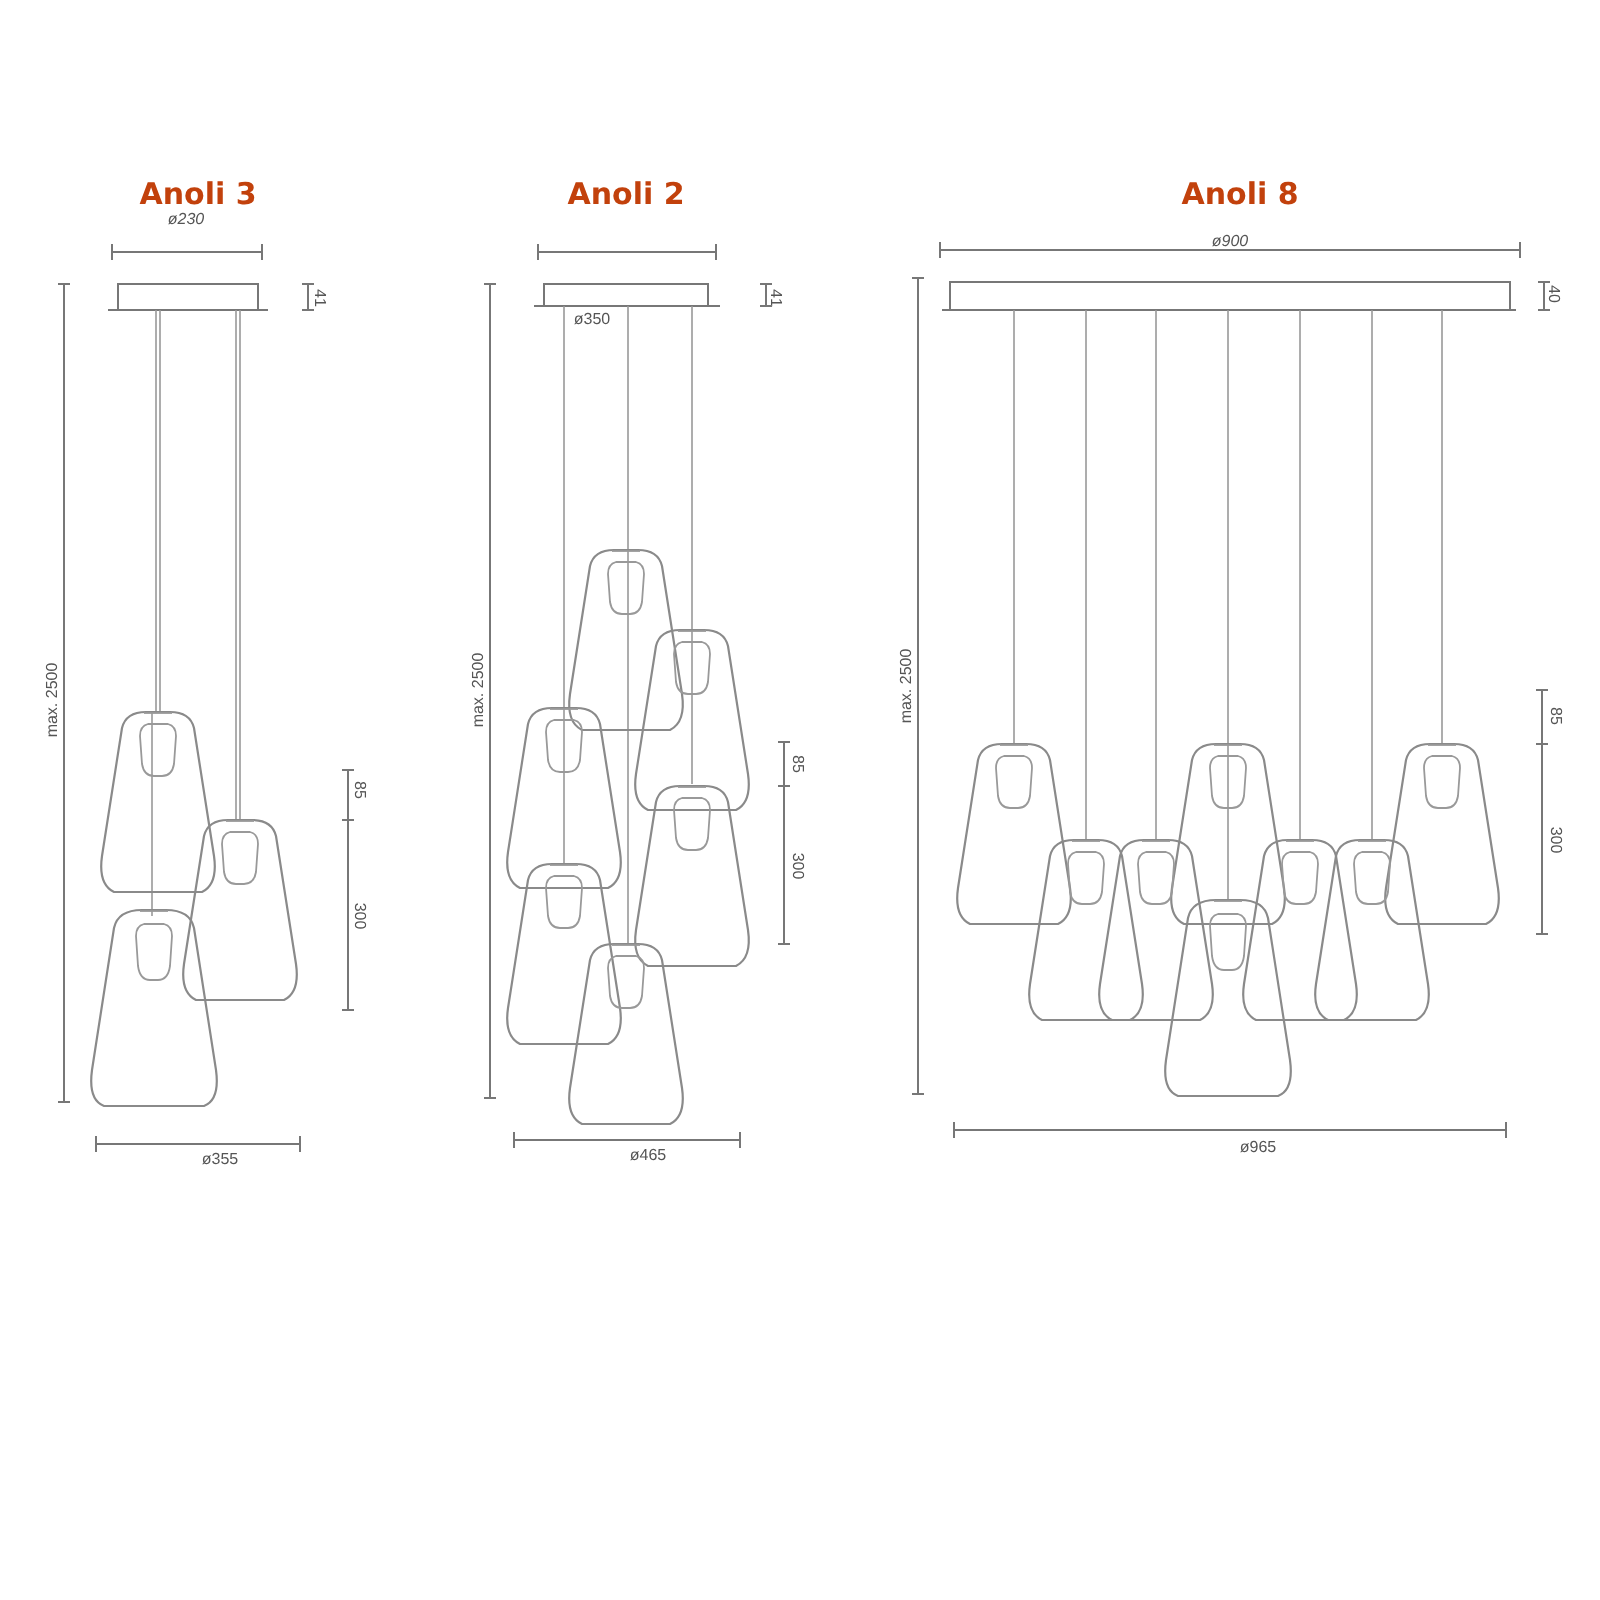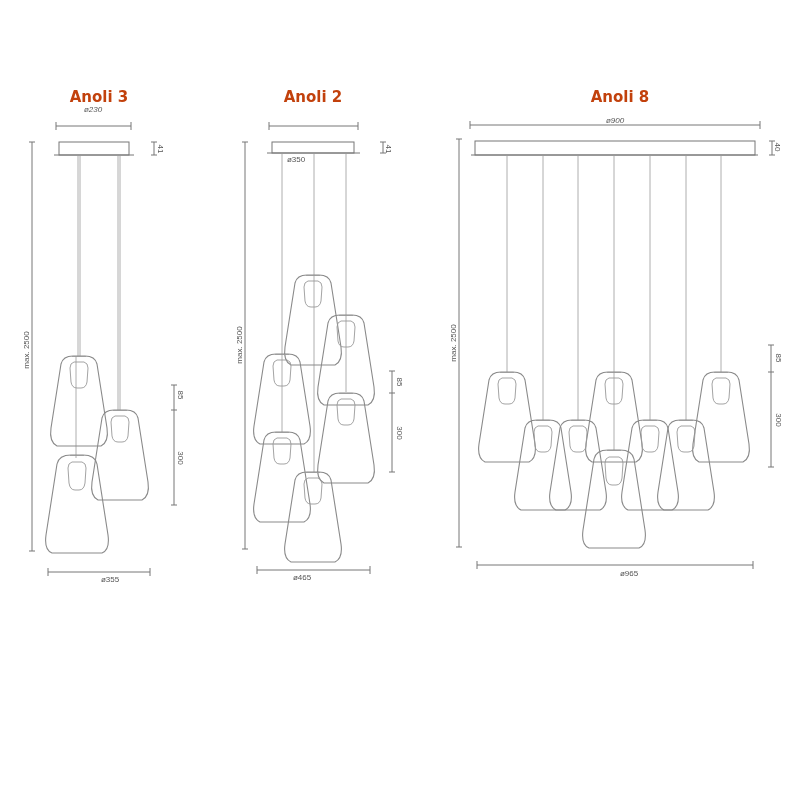--- a/index.html
+++ b/index.html
@@ -31,21 +31,21 @@
 <div class="dim vertl" style="left:26px;top:350px;">max. 2500</div>
 <div class="dim vert" style="left:180px;top:395px;">85</div>
 <div class="dim vert" style="left:180px;top:458px;">300</div>
 <div class="dim center" style="left:110px;top:575px;">ø355</div>
 
 <div class="dim center" style="left:296px;top:119px;margin-top:36px;">ø350</div>
 <div class="dim vert" style="left:388px;top:149px;">41</div>
 <div class="dim vertl" style="left:239px;top:345px;">max. 2500</div>
 <div class="dim vert" style="left:399px;top:382px;">85</div>
 <div class="dim vert" style="left:399px;top:433px;">300</div>
-<div class="dim center" style="left:302px;top:573px;text-align:center;">ø465</div>
+<div class="dim center" style="left:324px;top:573px;text-align:center;">ø465</div>
 
 <div class="dim center" style="left:615px;top:116px;font-style:italic;">ø900</div>
 <div class="dim vert" style="left:777px;top:147px;">40</div>
 <div class="dim vertl" style="left:453px;top:343px;">max. 2500</div>
 <div class="dim vert" style="left:778px;top:358px;">85</div>
 <div class="dim vert" style="left:778px;top:420px;">300</div>
 <div class="dim center" style="left:629px;top:569px;">ø965</div>
 
 <svg width="800" height="800">
   <defs>

